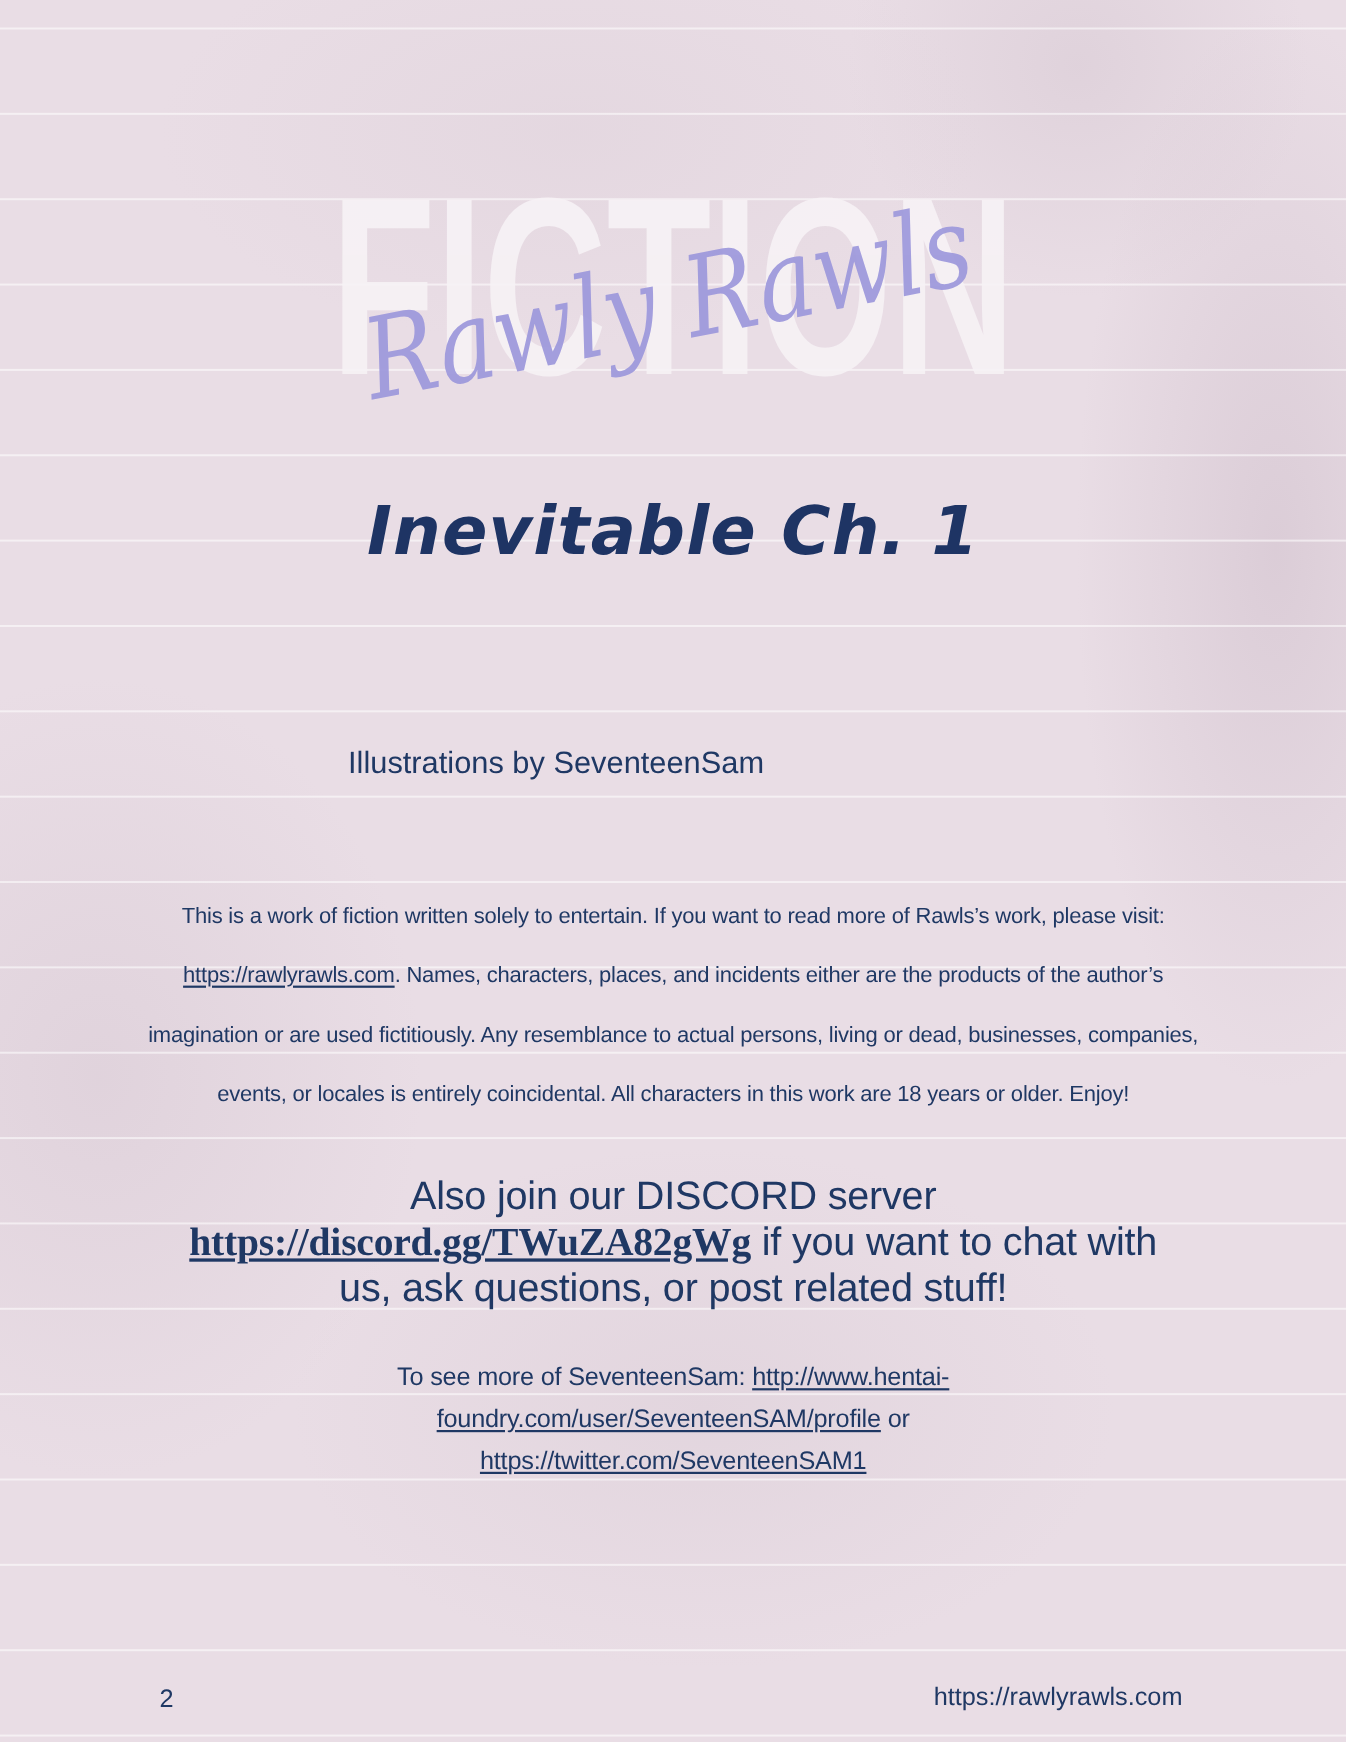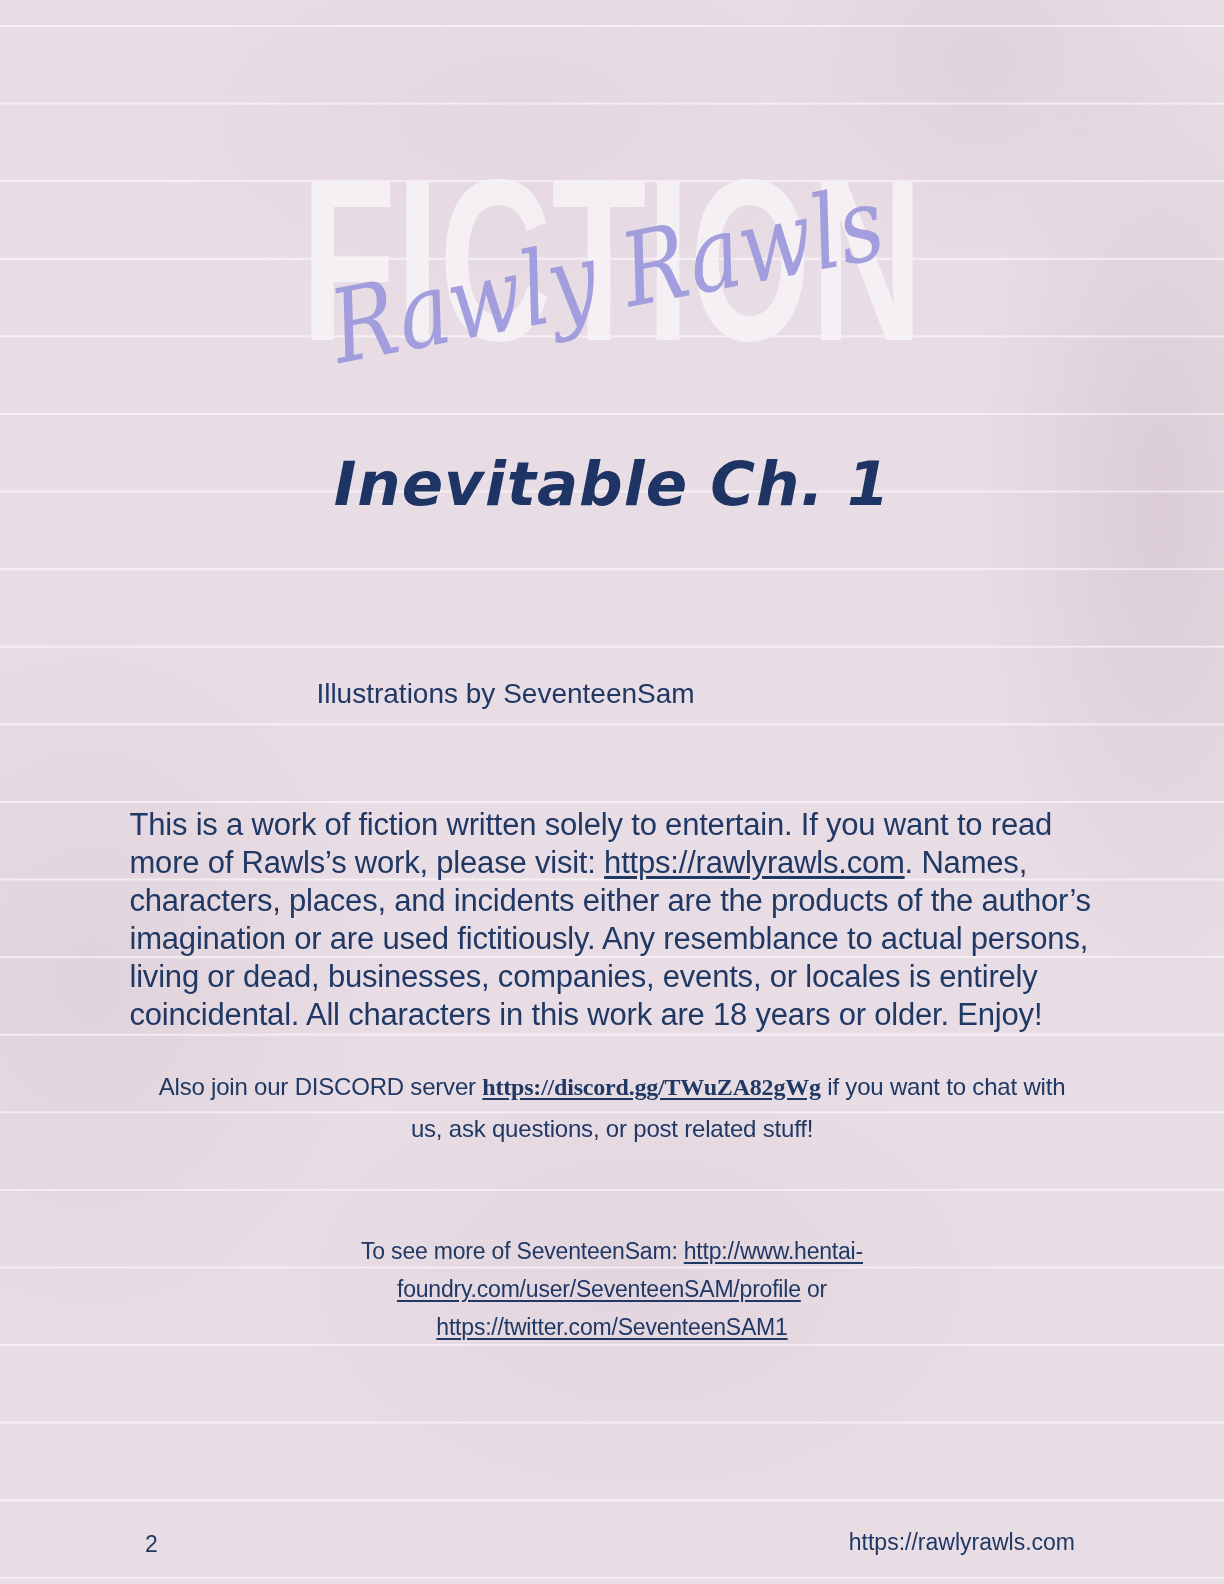--- a/index.html
+++ b/index.html
@@ -44,32 +44,33 @@
 
   .credits{
     top:678px;left:0;width:1011px;
     display:flex;justify-content:center;gap:144px;
     font-size:28px;
   }
 
   .disclaimer{
     top:806px;left:50%;transform:translateX(-50%);
     width:965px;
-    font-size:31px;line-height:38px;
+    text-align:center;
+    font-size:20px;line-height:54px;
     letter-spacing:-0.2px;
   }
   .disclaimer a, .artist-links a{
     color:#1f3864;text-decoration:underline;text-underline-offset:3px;
   }
 
   .discord{
     top:1066px;left:50%;transform:translateX(-50%);
     width:920px;
     text-align:center;
-    font-size:24px;line-height:42px;
+    font-size:36px;line-height:42px;
     letter-spacing:-0.2px;
   }
   .discord a{
     font-family:"Liberation Serif",serif;
     font-weight:bold;
     color:#1f3864;
     text-decoration:underline;text-underline-offset:3px;
   }
 
   .artist-links{

